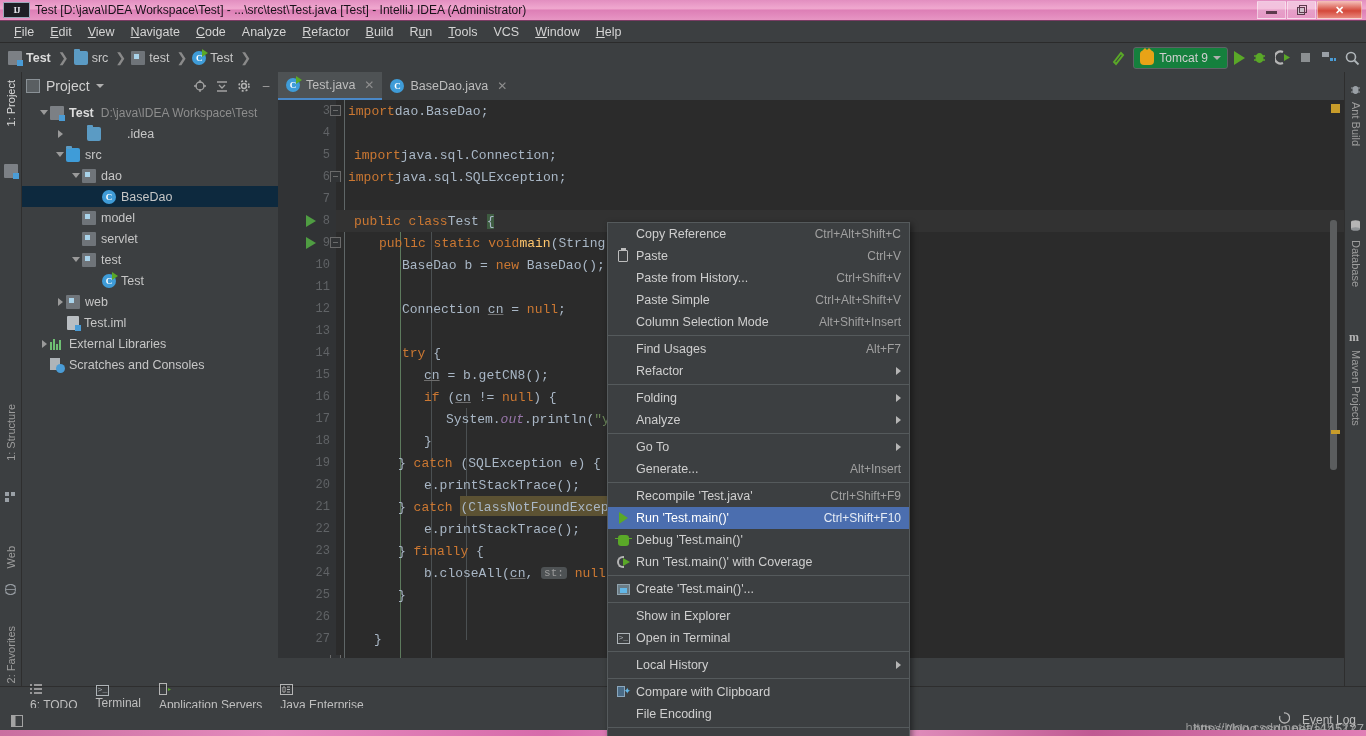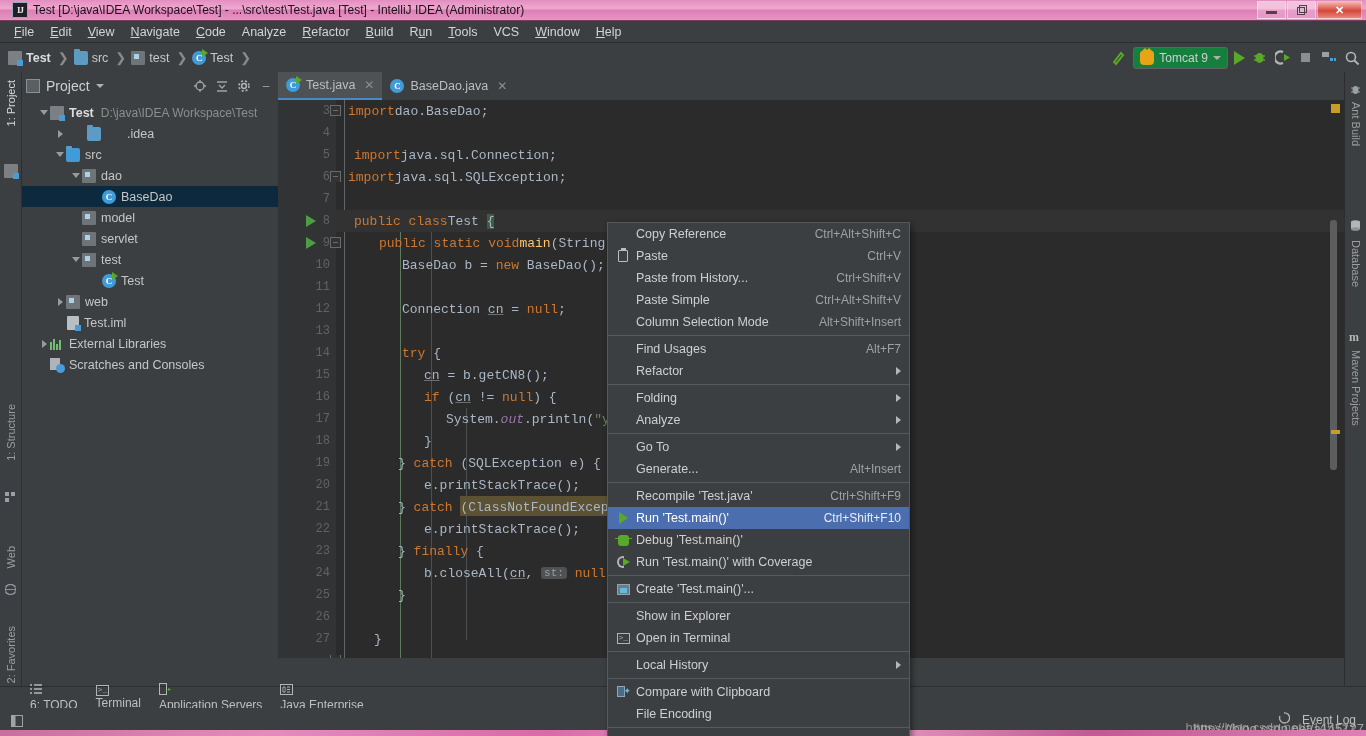--- a/index.html
+++ b/index.html
@@ -15,21 +15,21 @@
   #app { position: relative; width: 1366px; height: 736px; }
 
   
   .titlebar {
     position: absolute; left: 0; top: 0; width: 1366px; height: 21px;
     background: linear-gradient(to bottom, #e28ec0 0%, #f0a8cf 42%, #dd7fb6 52%, #e796c4 100%);
     display: flex; align-items: center;
     border-bottom: 1px solid #7a3b63;
   }
   .title-icon {
-    width: 16px; height: 16px; margin-left: 12px; margin-right: 5px;
+    width: 27px; height: 16px; margin-left: 3px; margin-right: 5px;
     background: #1f1f26; border: 1px solid #9ab; border-radius: 1px;
     color: #e8e8ef; font-size: 9px; font-weight: bold;
     display: flex; align-items: center; justify-content: center;
     font-family: "Liberation Serif", serif; letter-spacing: -1px;
   }
   .title-text { font-size: 12px; color: #19121a; white-space: nowrap; }
   .winbtns { position: absolute; right: 4px; top: 1px; display: flex; gap: 1px; }
   .winbtn {
     width: 29px; height: 18px;
     display: flex; align-items: center; justify-content: center;

